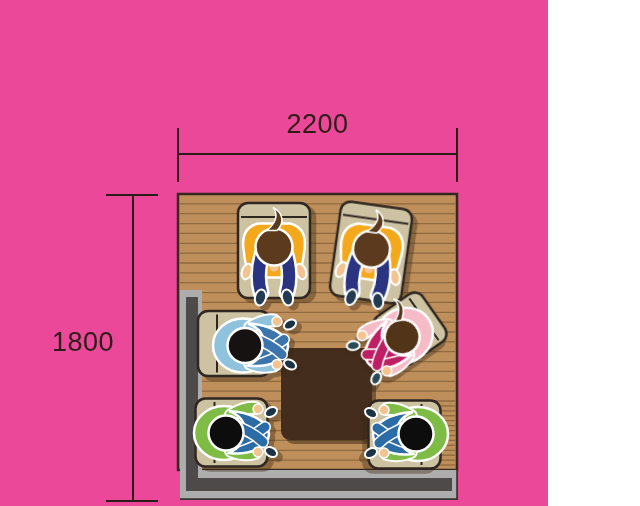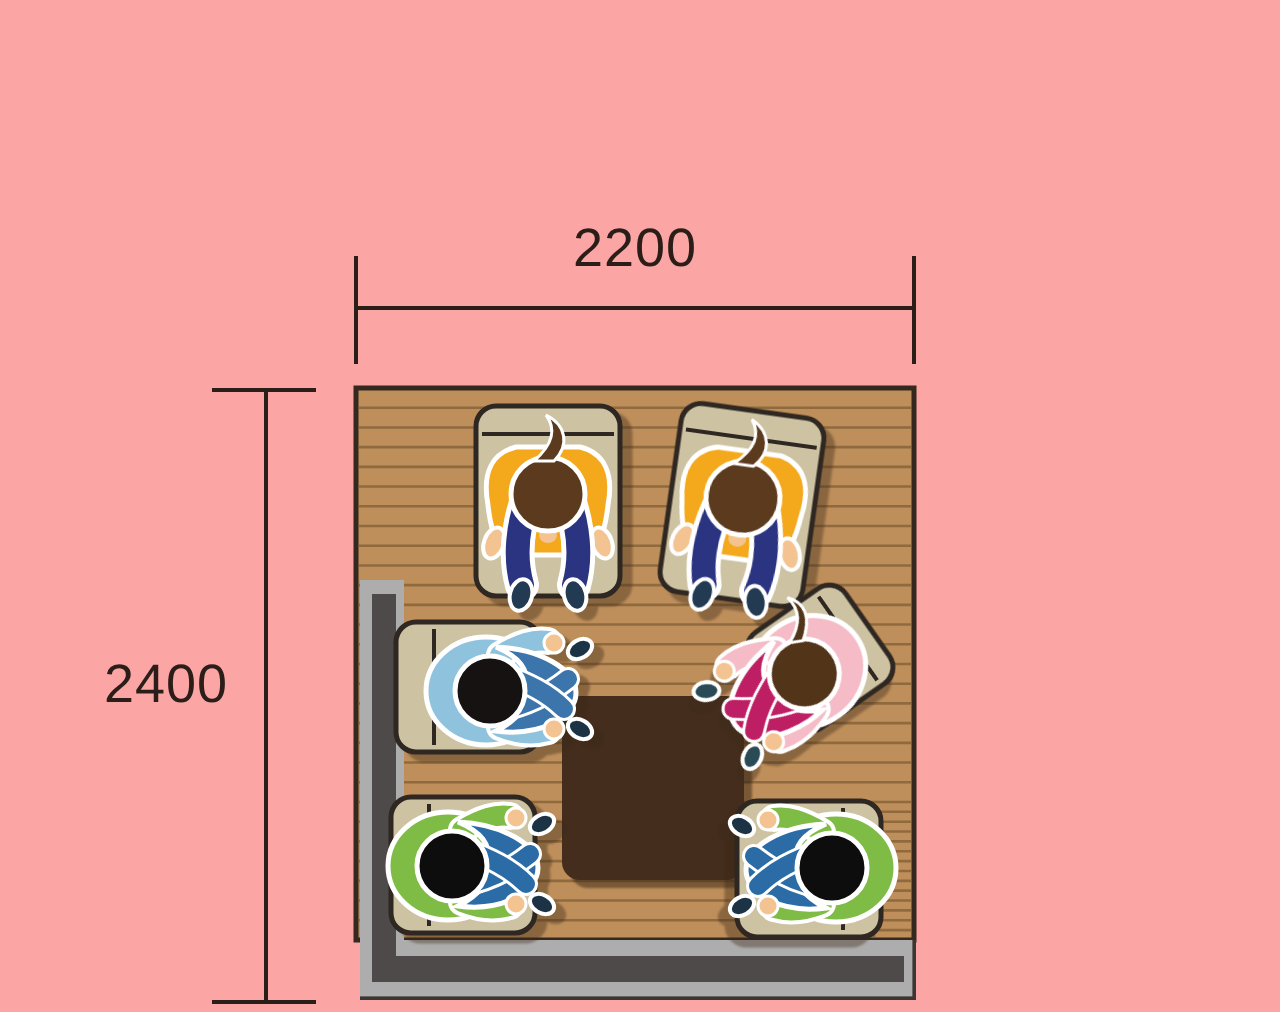--- a/index.html
+++ b/index.html
@@ -1,16 +1,16 @@
 <!DOCTYPE html>
 <html><head>
 <meta charset="utf-8">
 <style>
   html,body{margin:0;padding:0;background:#fff;}
-  .canvas{position:relative;width:640px;height:506px;background:#fca5a5;overflow:hidden;
+  .canvas{position:relative;width:548px;height:506px;background:#ec4899;overflow:hidden;
           font-family:"Liberation Sans", sans-serif;}
   .dim-label{position:absolute;color:#2B1D17;font-size:27px;line-height:27px;
              letter-spacing:0.5px;text-align:center;user-select:none;}
   #label-h{left:178px;top:111px;width:279px;}
   #label-v{left:50px;top:329px;width:66px;}
   svg{position:absolute;left:0;top:0;}
   .person{filter:drop-shadow(5px 4px 0.6px rgba(60,40,22,0.40));}
   .table-shape{filter:drop-shadow(4px 4px 0.6px rgba(50,33,18,0.5));}
 </style>
 </head>
@@ -181,14 +181,14 @@
       <g>
         <line x1="178" y1="154" x2="457" y2="154" stroke="#2B1D17" stroke-width="2"></line>
         <line x1="178" y1="128" x2="178" y2="182" stroke="#2B1D17" stroke-width="2"></line>
         <line x1="457" y1="128" x2="457" y2="182" stroke="#2B1D17" stroke-width="2"></line>
         <line x1="133" y1="195" x2="133" y2="501" stroke="#2B1D17" stroke-width="2"></line>
         <line x1="106" y1="195" x2="158" y2="195" stroke="#2B1D17" stroke-width="2"></line>
         <line x1="106" y1="501" x2="158" y2="501" stroke="#2B1D17" stroke-width="2"></line>
       </g>
     </svg>
   <div id="label-h" class="dim-label">2200</div>
-  <div id="label-v" class="dim-label">2400</div>
+  <div id="label-v" class="dim-label">1800</div>
 </div>
 
 </body></html>

